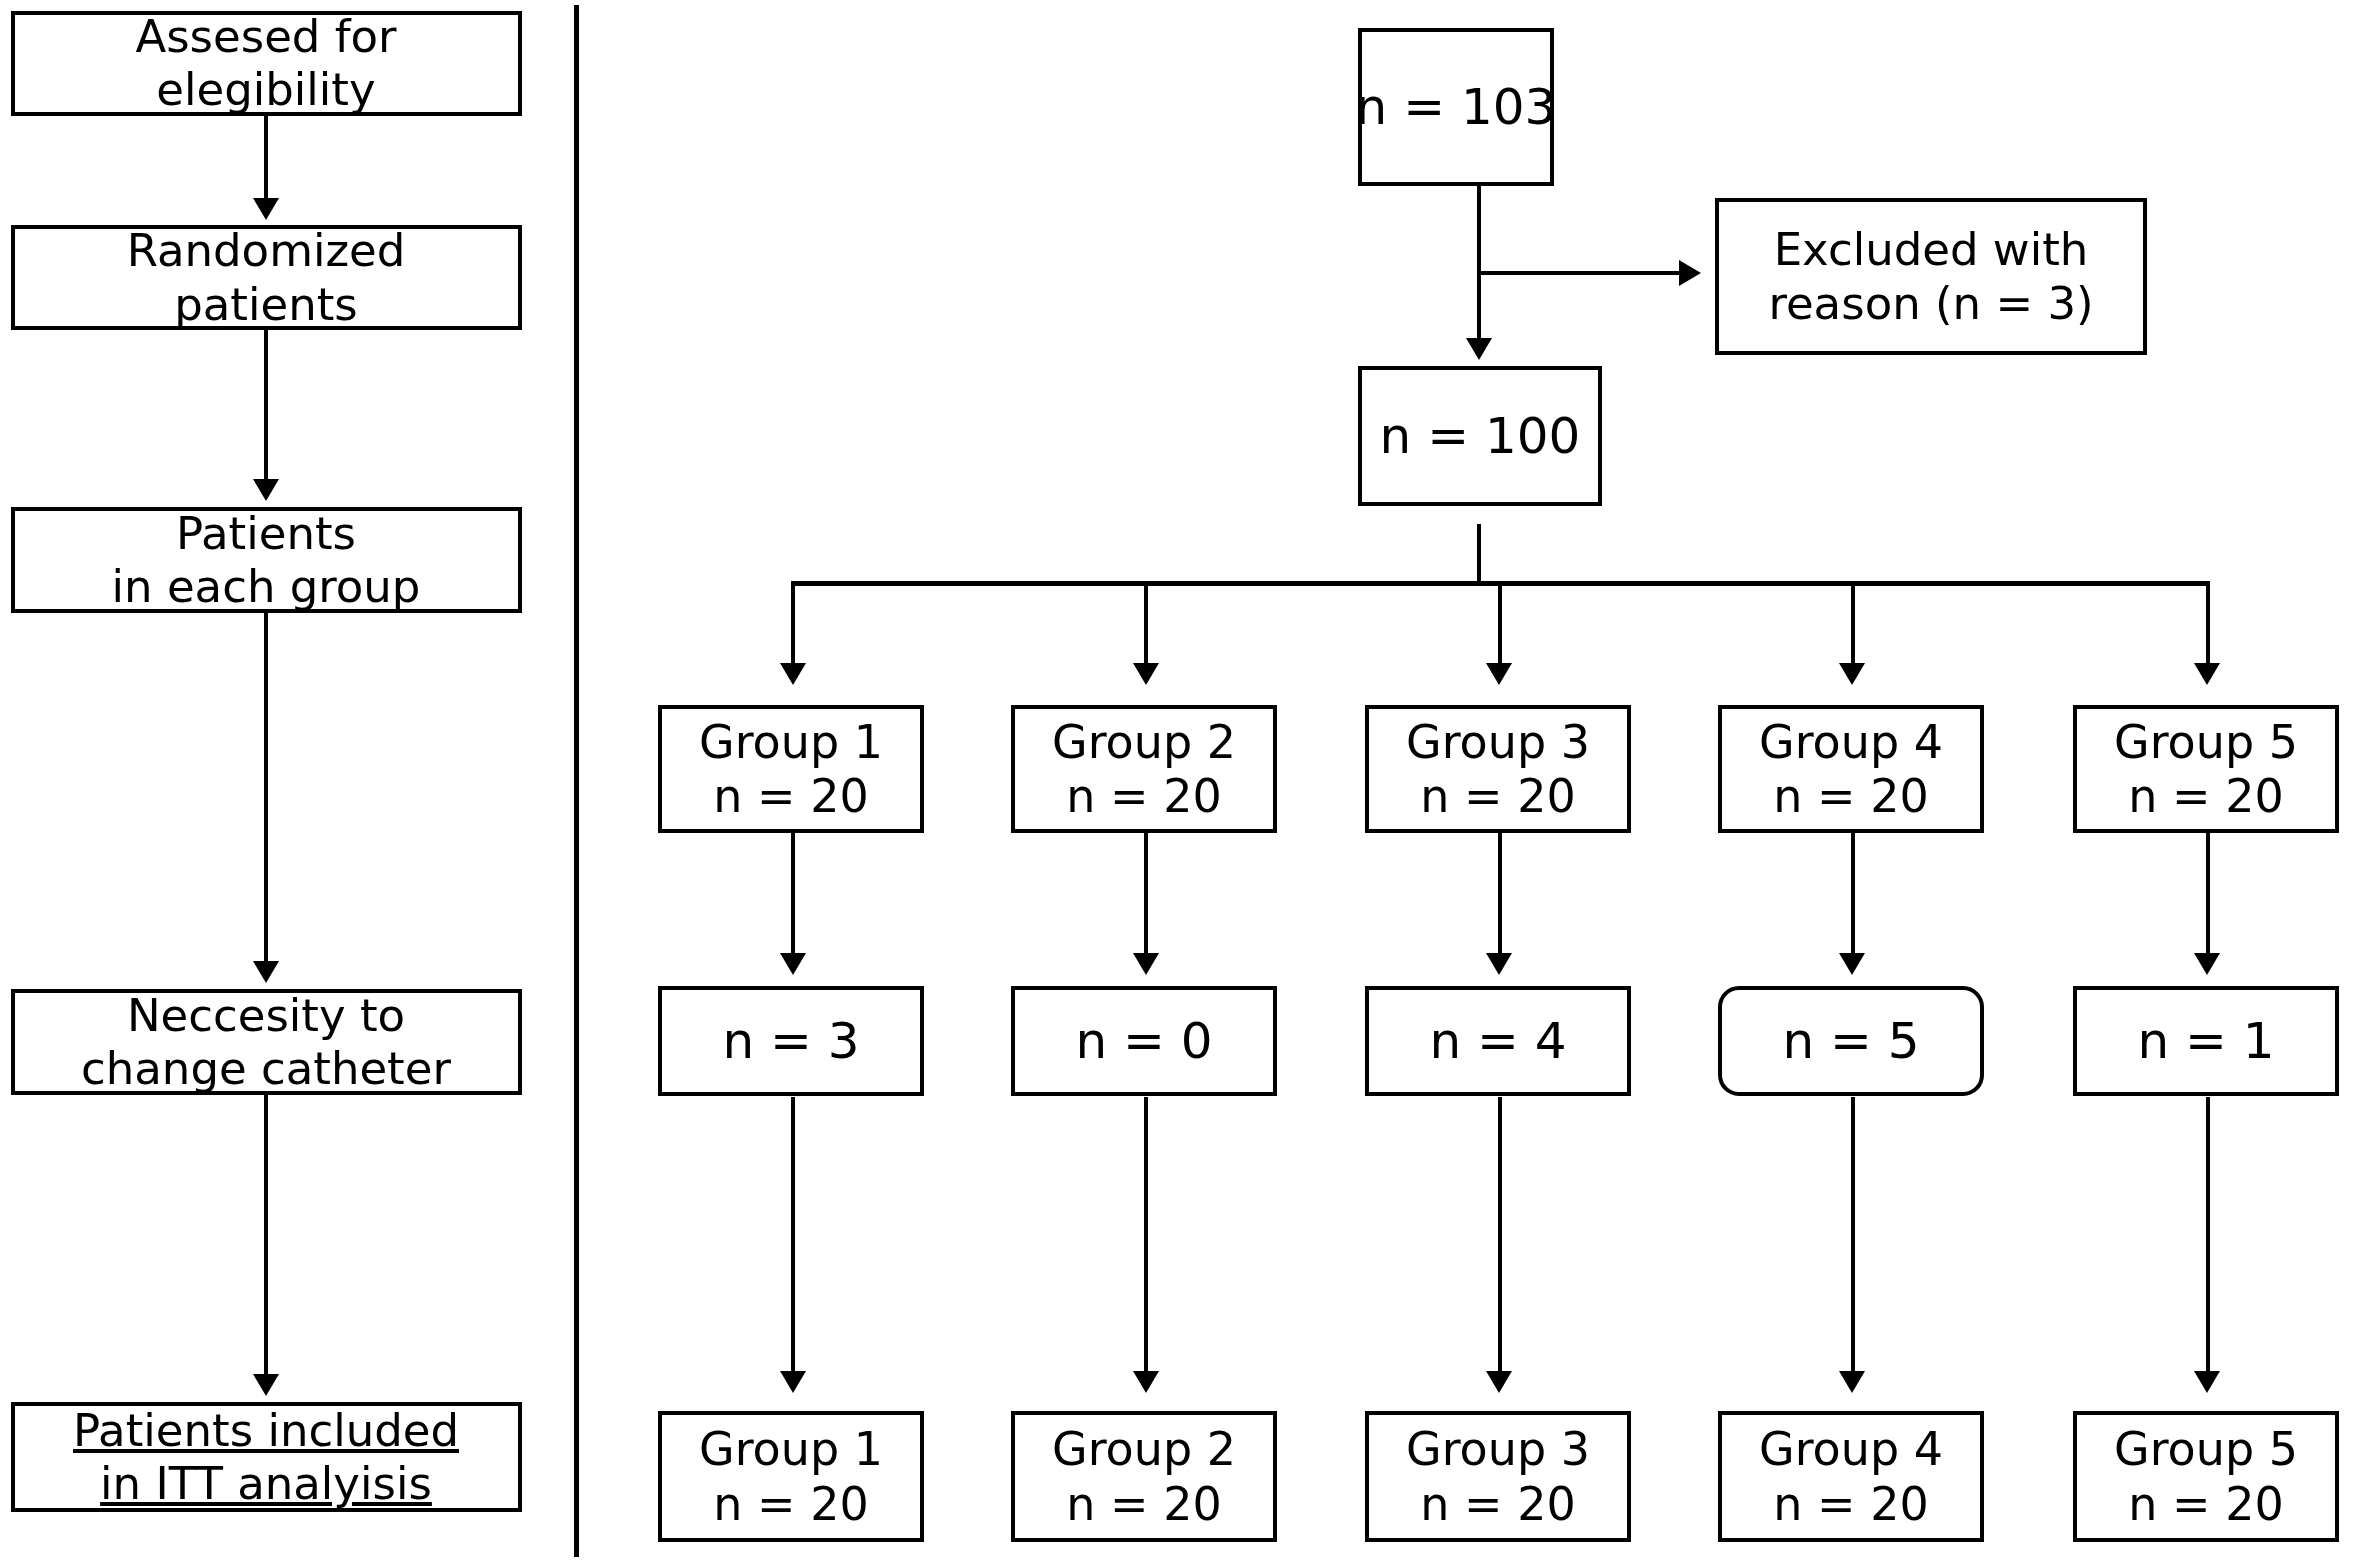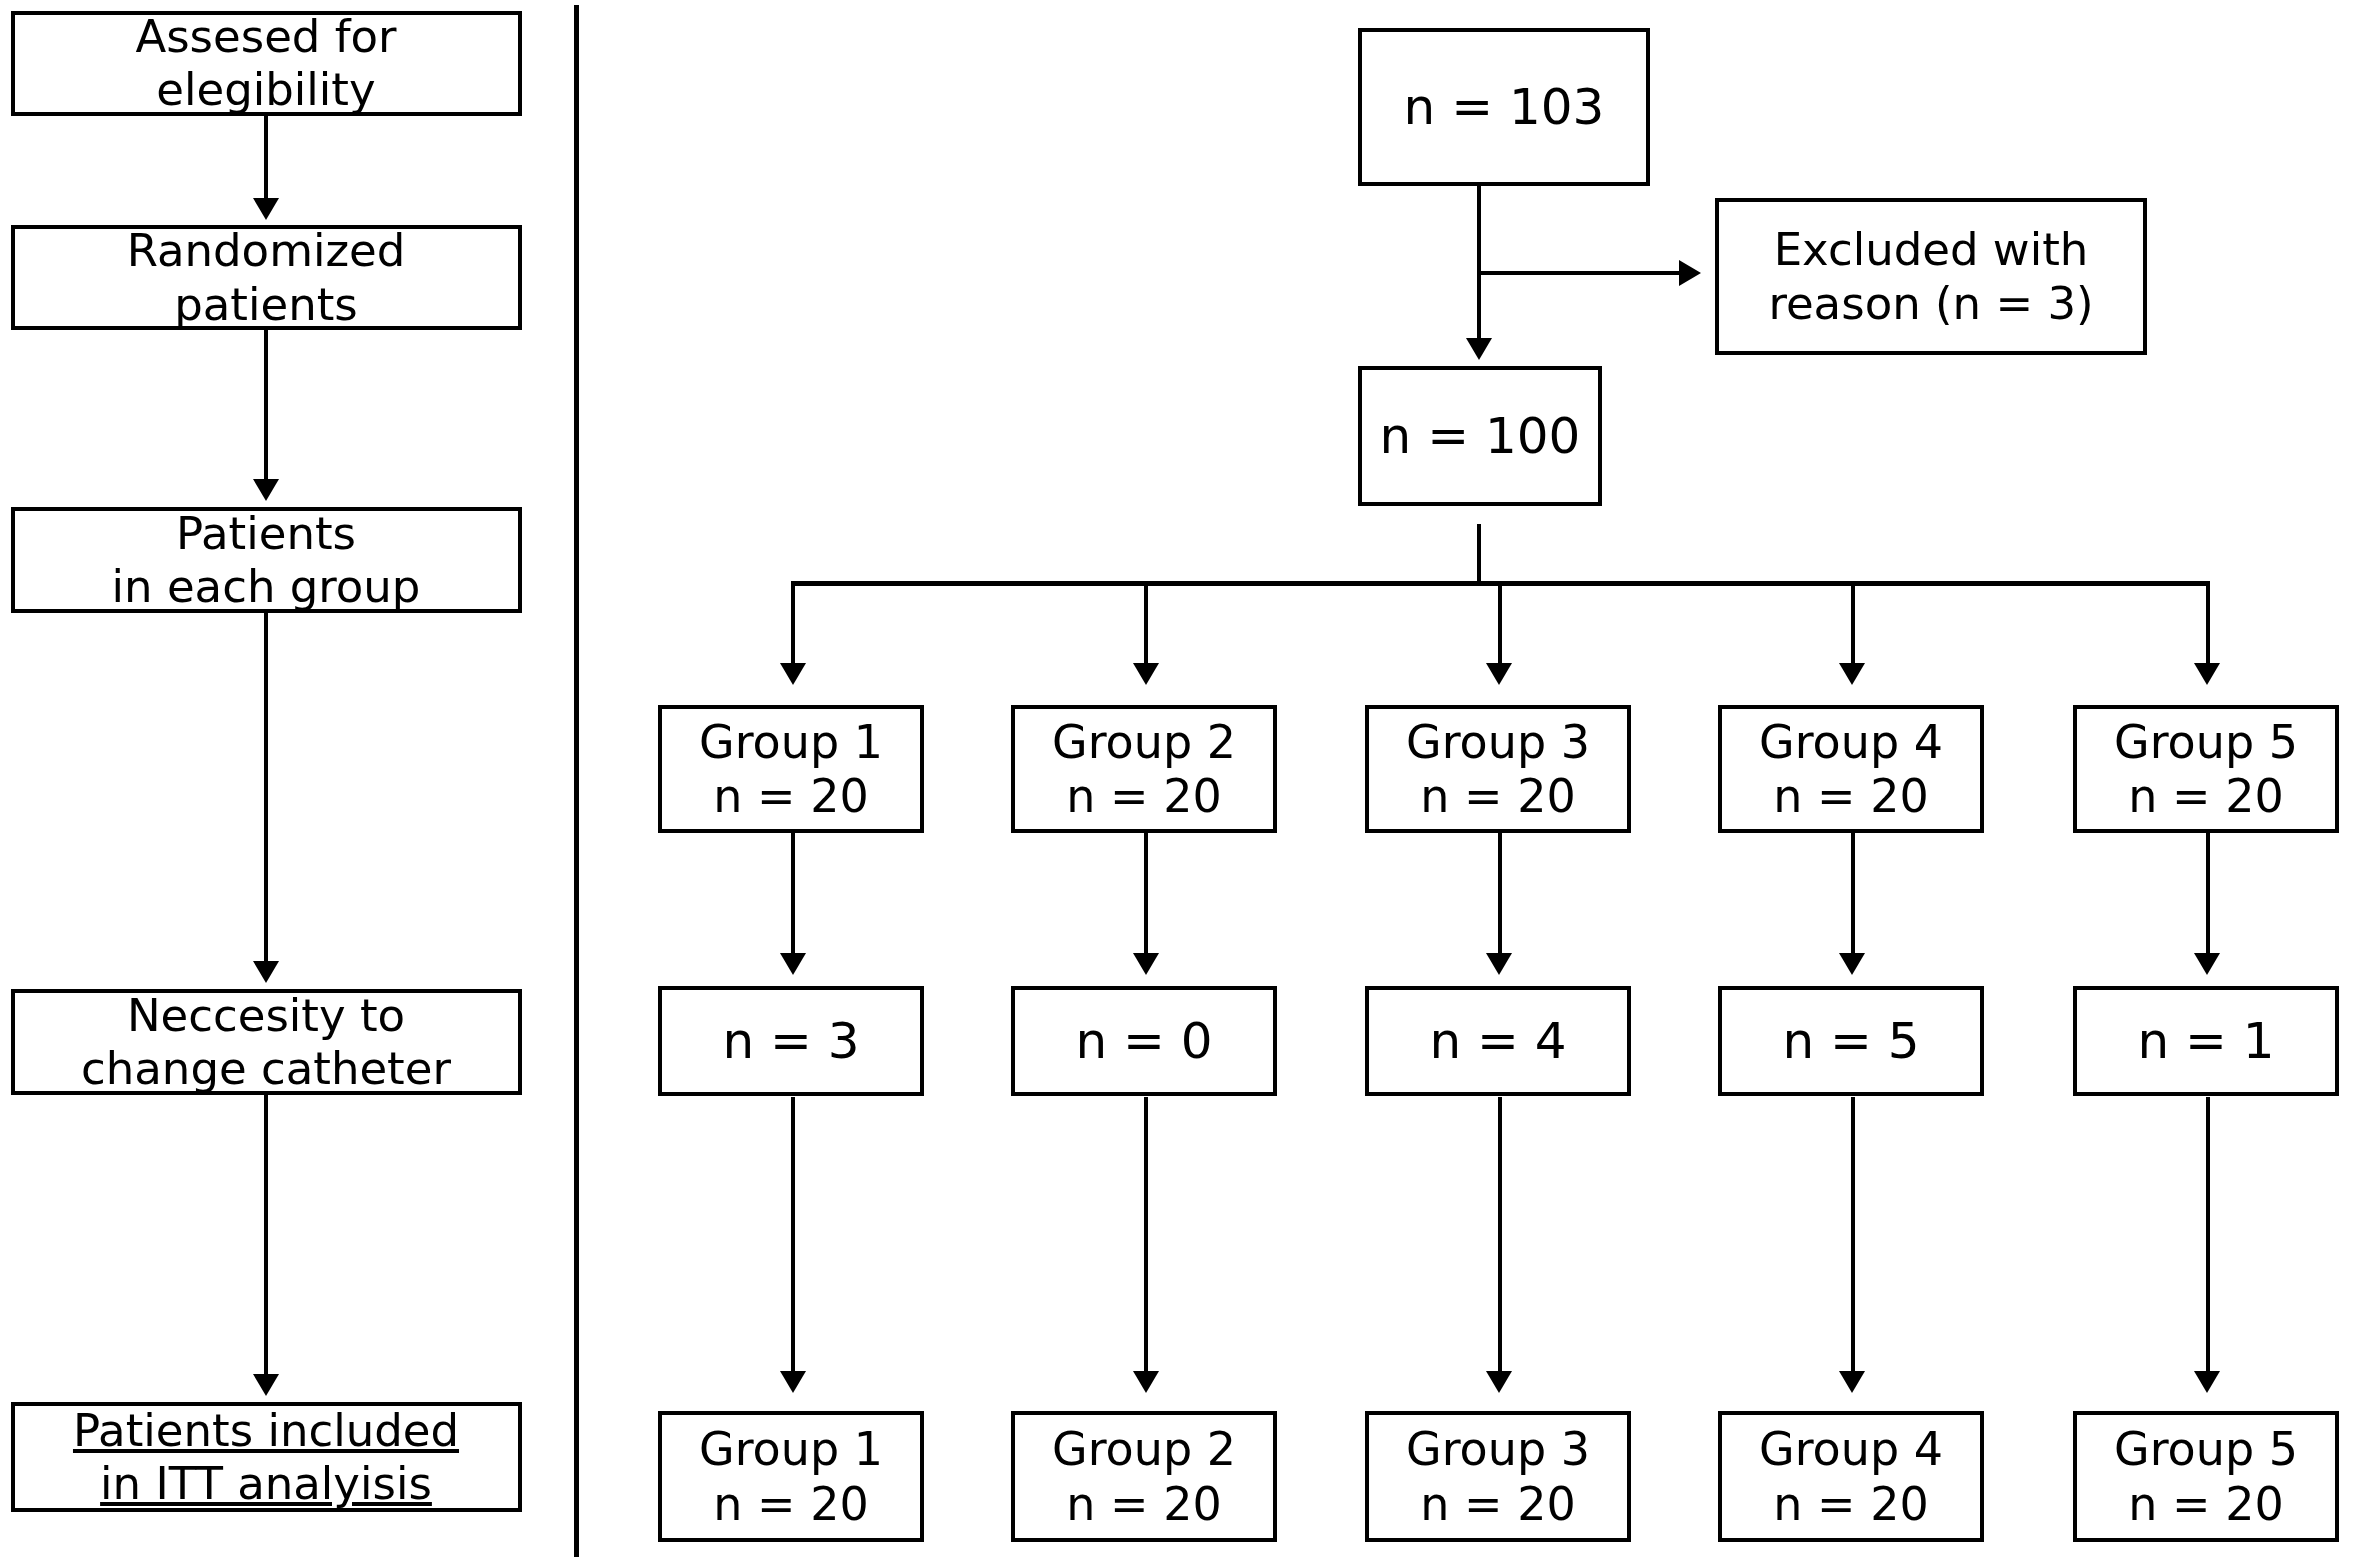--- a/index.html
+++ b/index.html
@@ -89,21 +89,21 @@
   <div class="vline" style="left:264px;top:1095px;height:285px;"></div>
   <div class="arrowhead" style="left:253px;top:1374px;"></div>
 
   <div class="box lbl-box" style="left:10.5px;top:1402px;width:511px;height:110px;text-decoration:underline;">
     <span class="ln">Patients included</span>
     <span class="ln">in ITT analyisis</span>
   </div>
 
   <div class="divider" style="left:574px;top:4.6px;width:4.6px;height:1552px;"></div>
 
-  <div class="box n-box" style="left:1358px;top:28px;width:292px;height:158px;">
+  <div class="box n-box" style="left:1358px;top:28px;width:196px;height:158px;">
     <span class="ln">n = 103</span>
   </div>
 
   <div class="vline" style="left:1477px;top:186px;height:157px;"></div>
   <div class="arrowhead" style="left:1466px;top:338px;"></div>
 
   <div class="hline" style="left:1480px;top:271px;width:203px;height:4.1px;"></div>
   <div class="arrowhead-r" style="left:1679px;top:260px;"></div>
 
   <div class="box exc-box" style="left:1715px;top:198px;width:432px;height:157px;">
@@ -167,21 +167,21 @@
 
   <div class="box n-box" style="left:658px;top:986px;width:266px;height:110px;">
     <span class="ln">n = 3</span>
   </div>
   <div class="box n-box" style="left:1011px;top:986px;width:266px;height:110px;">
     <span class="ln">n = 0</span>
   </div>
   <div class="box n-box" style="left:1365px;top:986px;width:266px;height:110px;text-align:center;">
     <span class="ln">n = 4</span>
   </div>
-  <div class="box n-box" style="left:1718px;top:986px;width:266px;height:110px;">
+  <div class="box n-box" style="left:1718px;top:986px;width:266px;height:110px;border-radius:21px;">
     <span class="ln">n = 5</span>
   </div>
   <div class="box n-box" style="left:2073px;top:986px;width:266px;height:110px;">
     <span class="ln">n = 1</span>
   </div>
 
   <div class="vline" style="left:791px;top:1097px;height:279px;"></div>
   <div class="arrowhead" style="left:780px;top:1371px;"></div>
   <div class="vline" style="left:1144px;top:1097px;height:279px;"></div>
   <div class="arrowhead" style="left:1133px;top:1371px;"></div>

